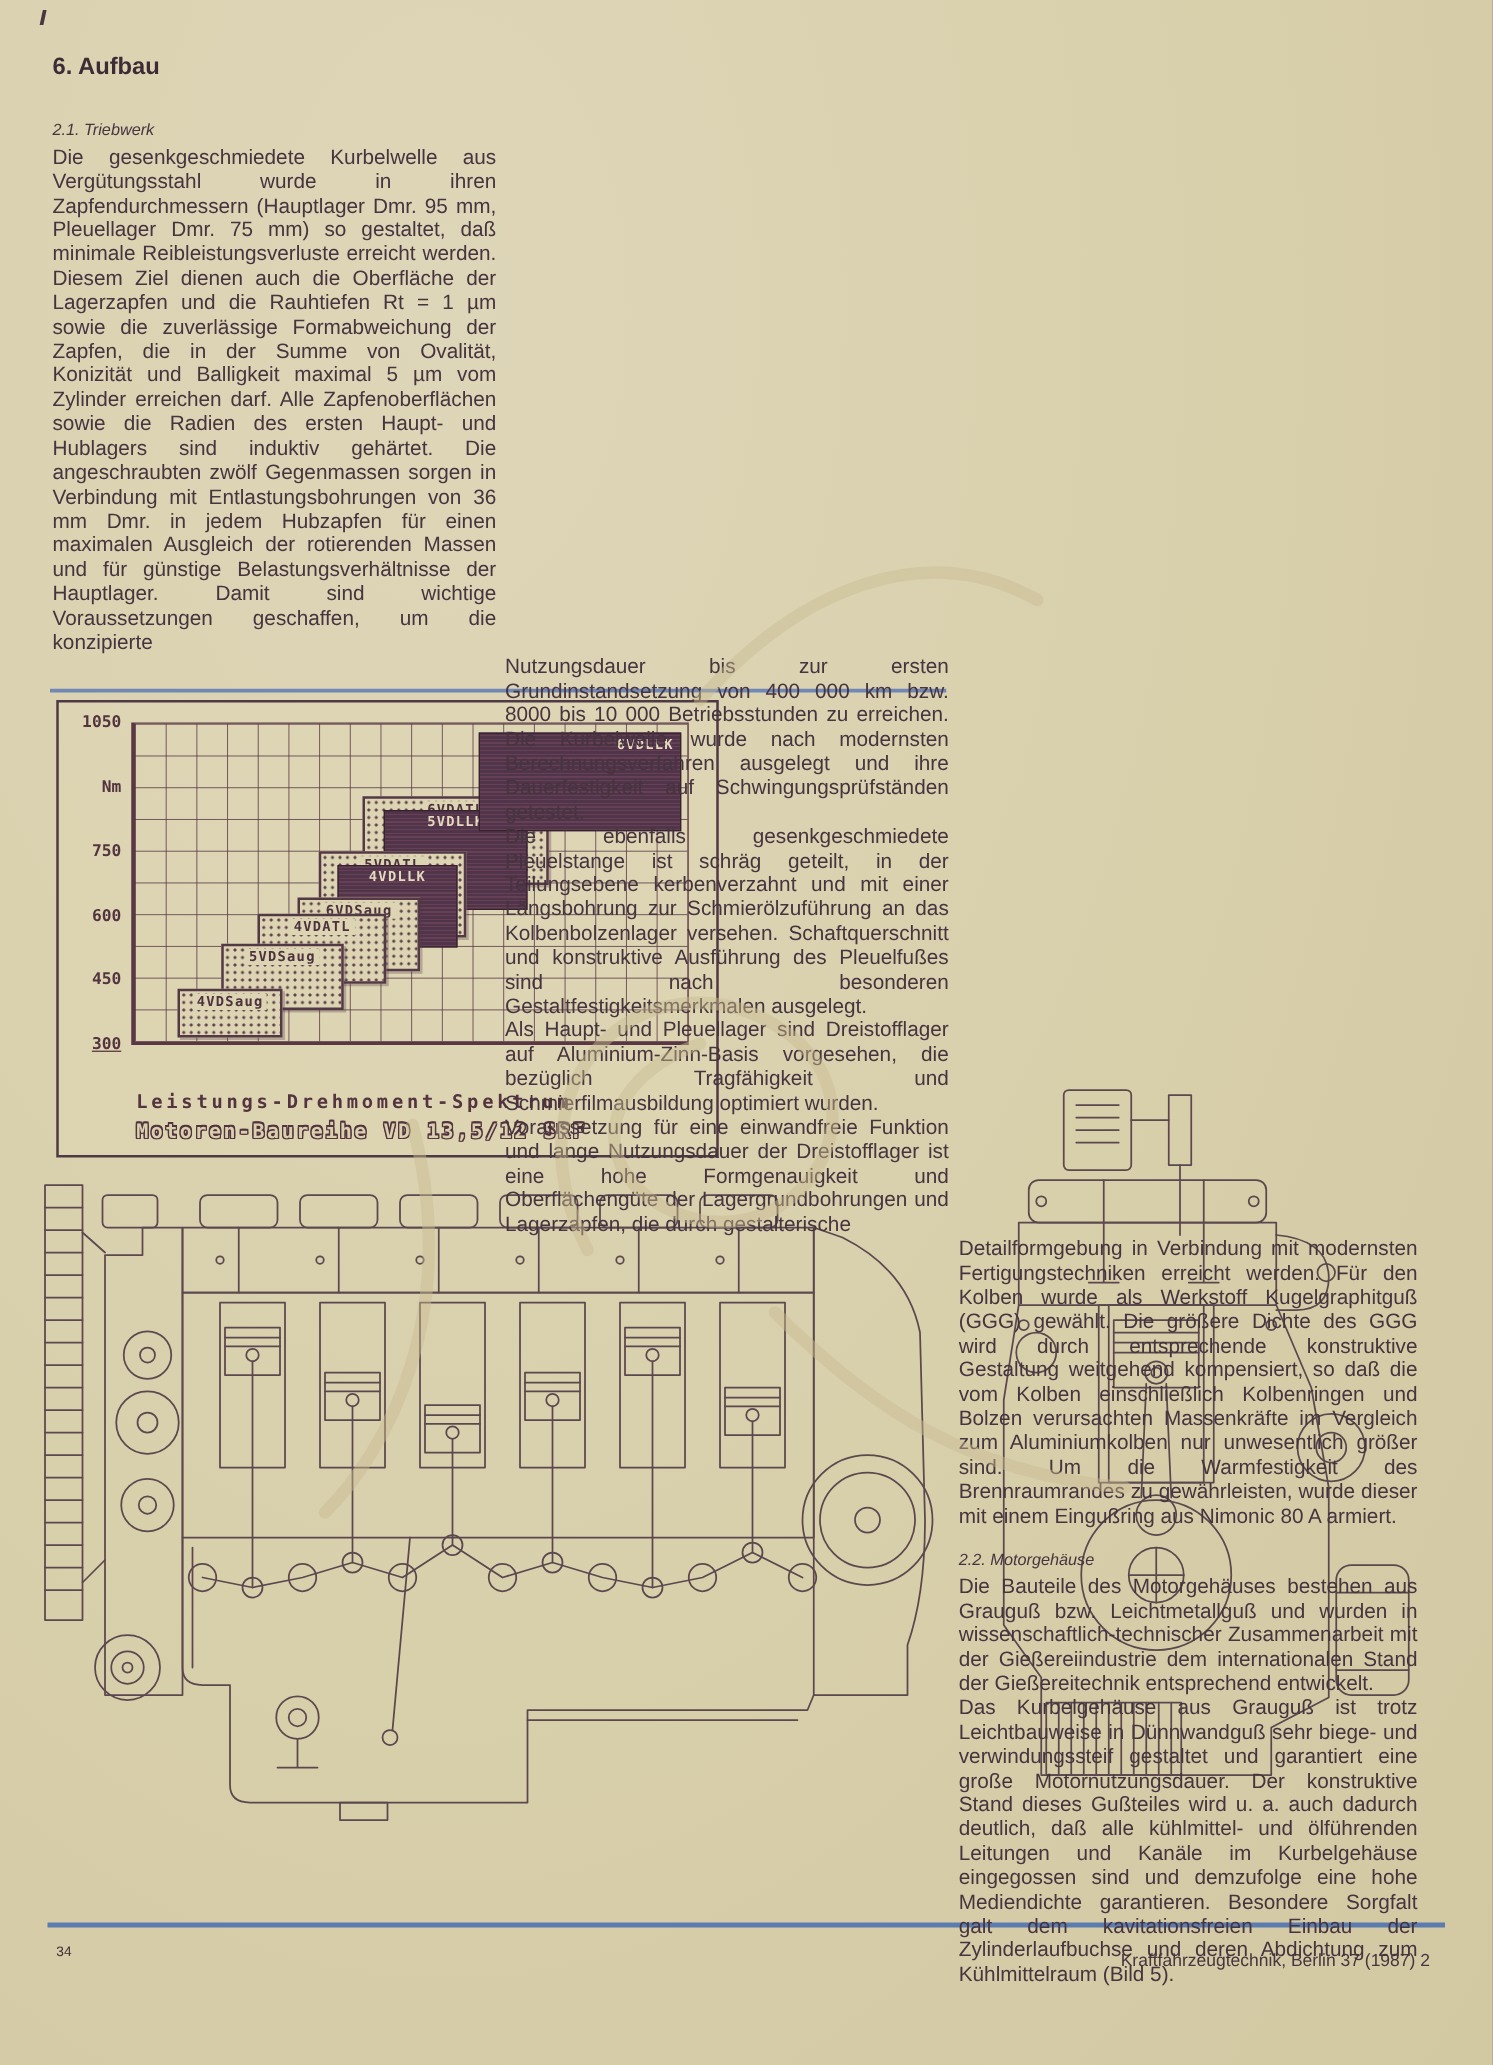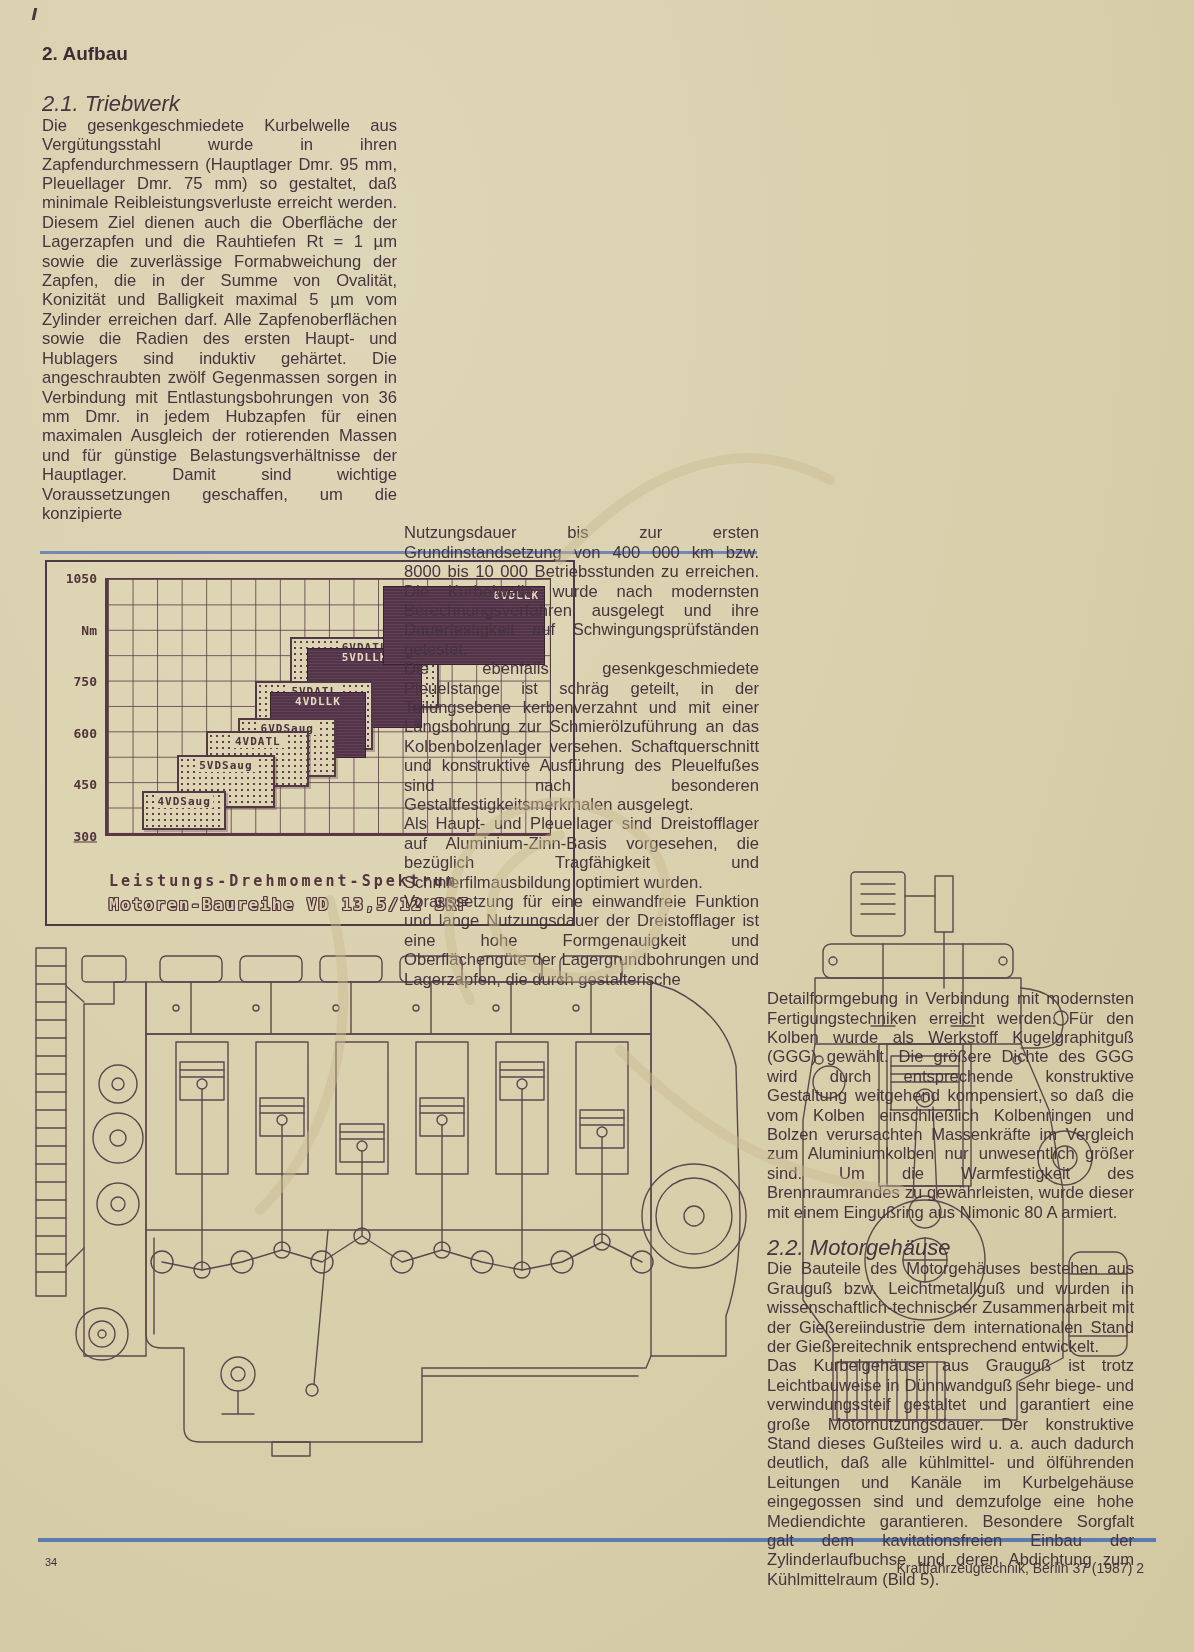--- a/index.html
+++ b/index.html
@@ -11,21 +11,21 @@
     font-family:"Liberation Sans",sans-serif;
   }
   .ink-mark{position:absolute;left:33px;top:8px;width:3px;height:12px;background:#4a3640;transform:skewX(-12deg);}
   
   .col{position:absolute;top:44px;text-align:justify;font-size:16.6px;line-height:19.4px;color:#46343e;}
   .col p{margin:0;}
   .col-left{left:42px;width:355px;}
   .col-mid{left:404px;width:355px;}
   .col-right{left:767px;width:367px;}
   .section-heading{font-size:19px;font-weight:bold;margin:0 0 31px 0;color:#3d2c35;text-align:left;}
-  .subhead{font-style:italic;font-size:22px;margin:0 0 2px 0;text-align:left;}
+  .subhead{font-style:italic;font-size:13px;margin:0 0 2px 0;text-align:left;}
   .subhead.spaced{margin-top:16px;}
   
   .rule-top{position:absolute;left:40px;top:551px;width:717px;height:3px;background:#7187b6;}
   .rule-bottom{position:absolute;left:38px;top:1538px;width:1118px;height:4px;background:#5c7cb0;}
   
   #figure1{position:absolute;left:45px;top:560px;width:526px;height:362px;border:2px solid #4e3a44;background:rgba(224,216,182,.45);}
   #plot{
     position:absolute;left:58px;top:16px;width:446px;height:258px;box-sizing:border-box;
     border:1px solid #5a3744;border-left:3px solid #5a3744;border-bottom:3px solid #5a3744;
     background-image:
@@ -71,21 +71,21 @@
   .z-text{position:relative;z-index:4;}
 </style>
 </head>
 <body>
 
 <div class="page">
 
   <span class="ink-mark"></span>
 
   <div class="col col-left z-text">
-    <div class="section-heading">2. Aufbau</div>
+    <div class="section-heading">6. Aufbau</div>
     <div class="subhead">2.1. Triebwerk</div>
     <p>Die gesenkgeschmiedete Kurbelwelle aus Vergütungsstahl wurde in ihren Zapfendurchmessern (Hauptlager Dmr. 95 mm, Pleuellager Dmr. 75 mm) so gestaltet, daß minimale Reibleistungsverluste erreicht werden. Diesem Ziel dienen auch die Oberfläche der Lagerzapfen und die Rauhtiefen Rt = 1 µm sowie die zuverlässige Formabweichung der Zapfen, die in der Summe von Ovalität, Konizität und Balligkeit maximal 5 µm vom Zylinder erreichen darf. Alle Zapfenoberflächen sowie die Radien des ersten Haupt- und Hublagers sind induktiv gehärtet. Die angeschraubten zwölf Gegenmassen sorgen in Verbindung mit Entlastungsbohrungen von 36 mm Dmr. in jedem Hubzapfen für einen maximalen Ausgleich der rotierenden Massen und für günstige Belastungsverhältnisse der Hauptlager. Damit sind wichtige Voraussetzungen geschaffen, um die konzipierte</p>
   </div>
 
   <div class="col col-mid z-text">
     <p>Nutzungsdauer bis zur ersten Grundinstandsetzung von 400 000 km bzw. 8000 bis 10 000 Betriebsstunden zu erreichen. Die Kurbelwelle wurde nach modernsten Berechnungsverfahren ausgelegt und ihre Dauerfestigkeit auf Schwingungsprüfständen getestet.</p>
     <p>Die ebenfalls gesenkgeschmiedete Pleuelstange ist schräg geteilt, in der Teilungsebene kerbenverzahnt und mit einer Längsbohrung zur Schmierölzuführung an das Kolbenbolzenlager versehen. Schaftquerschnitt und konstruktive Ausführung des Pleuelfußes sind nach besonderen Gestaltfestigkeitsmerkmalen ausgelegt.</p>
     <p>Als Haupt- und Pleuellager sind Dreistofflager auf Aluminium-Zinn-Basis vorgesehen, die bezüglich Tragfähigkeit und Schmierfilmausbildung optimiert wurden.</p>
     <p>Voraussetzung für eine einwandfreie Funktion und lange Nutzungsdauer der Dreistofflager ist eine hohe Formgenauigkeit und Oberflächengüte der Lagergrundbohrungen und Lagerzapfen, die durch gestalterische</p>
   </div>

